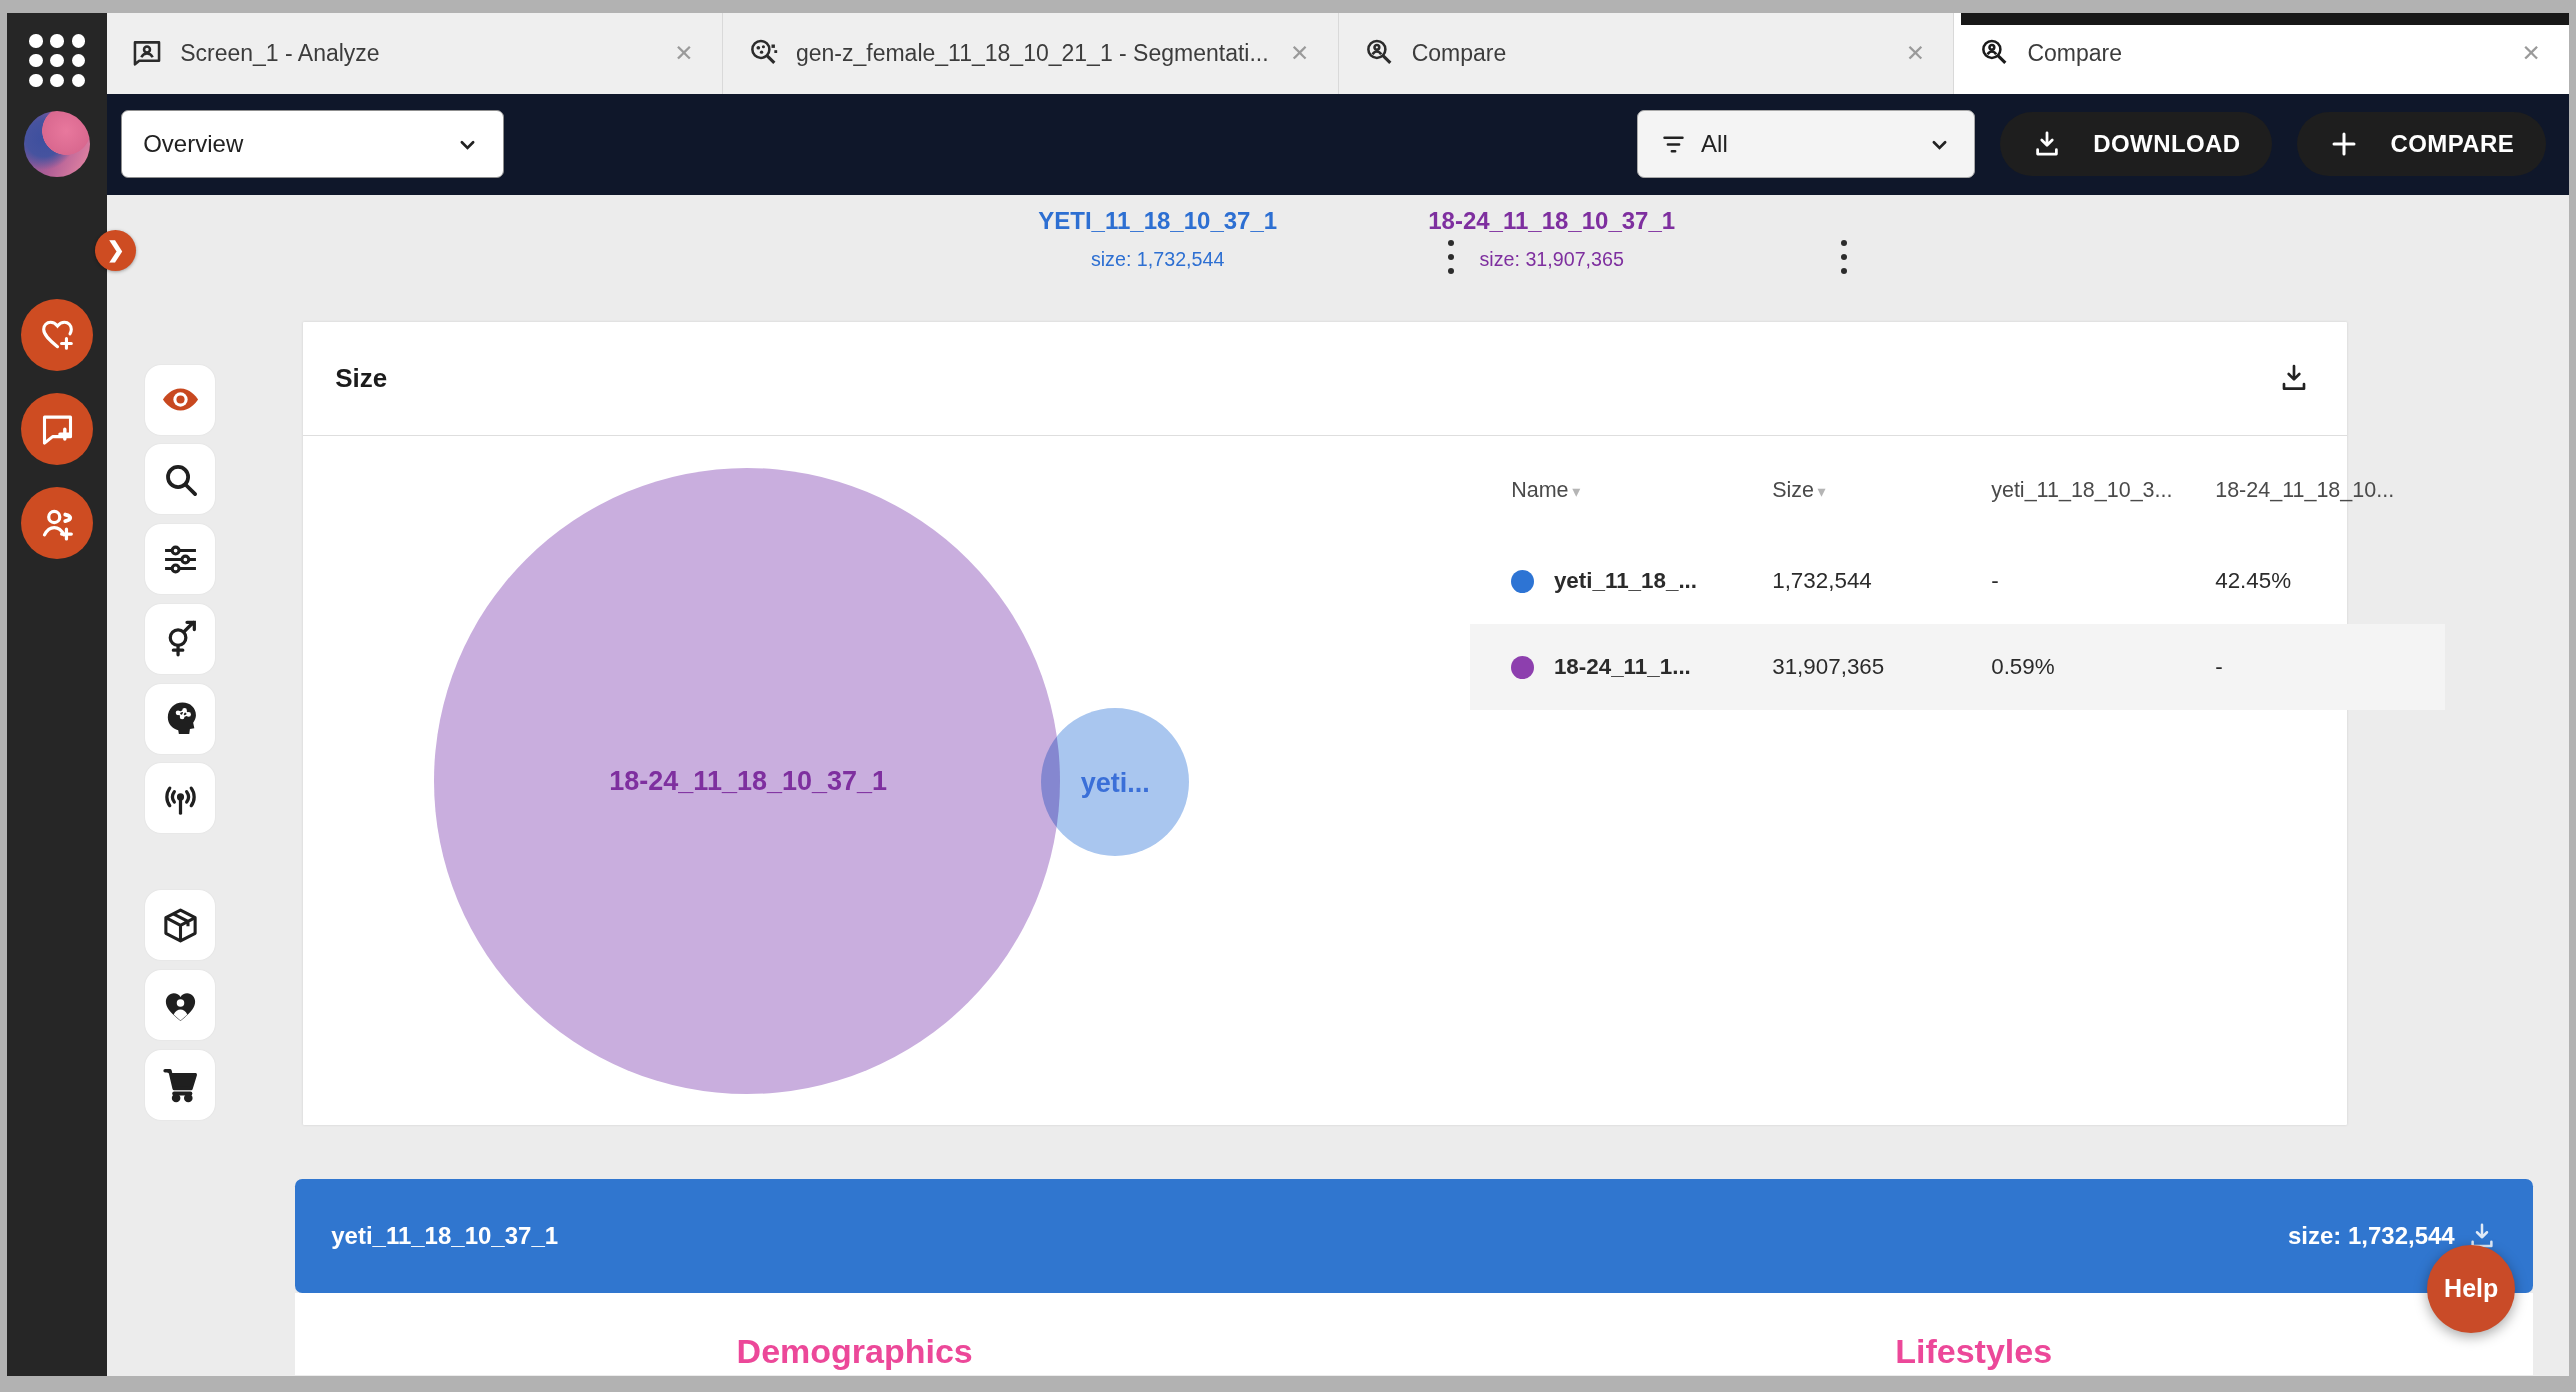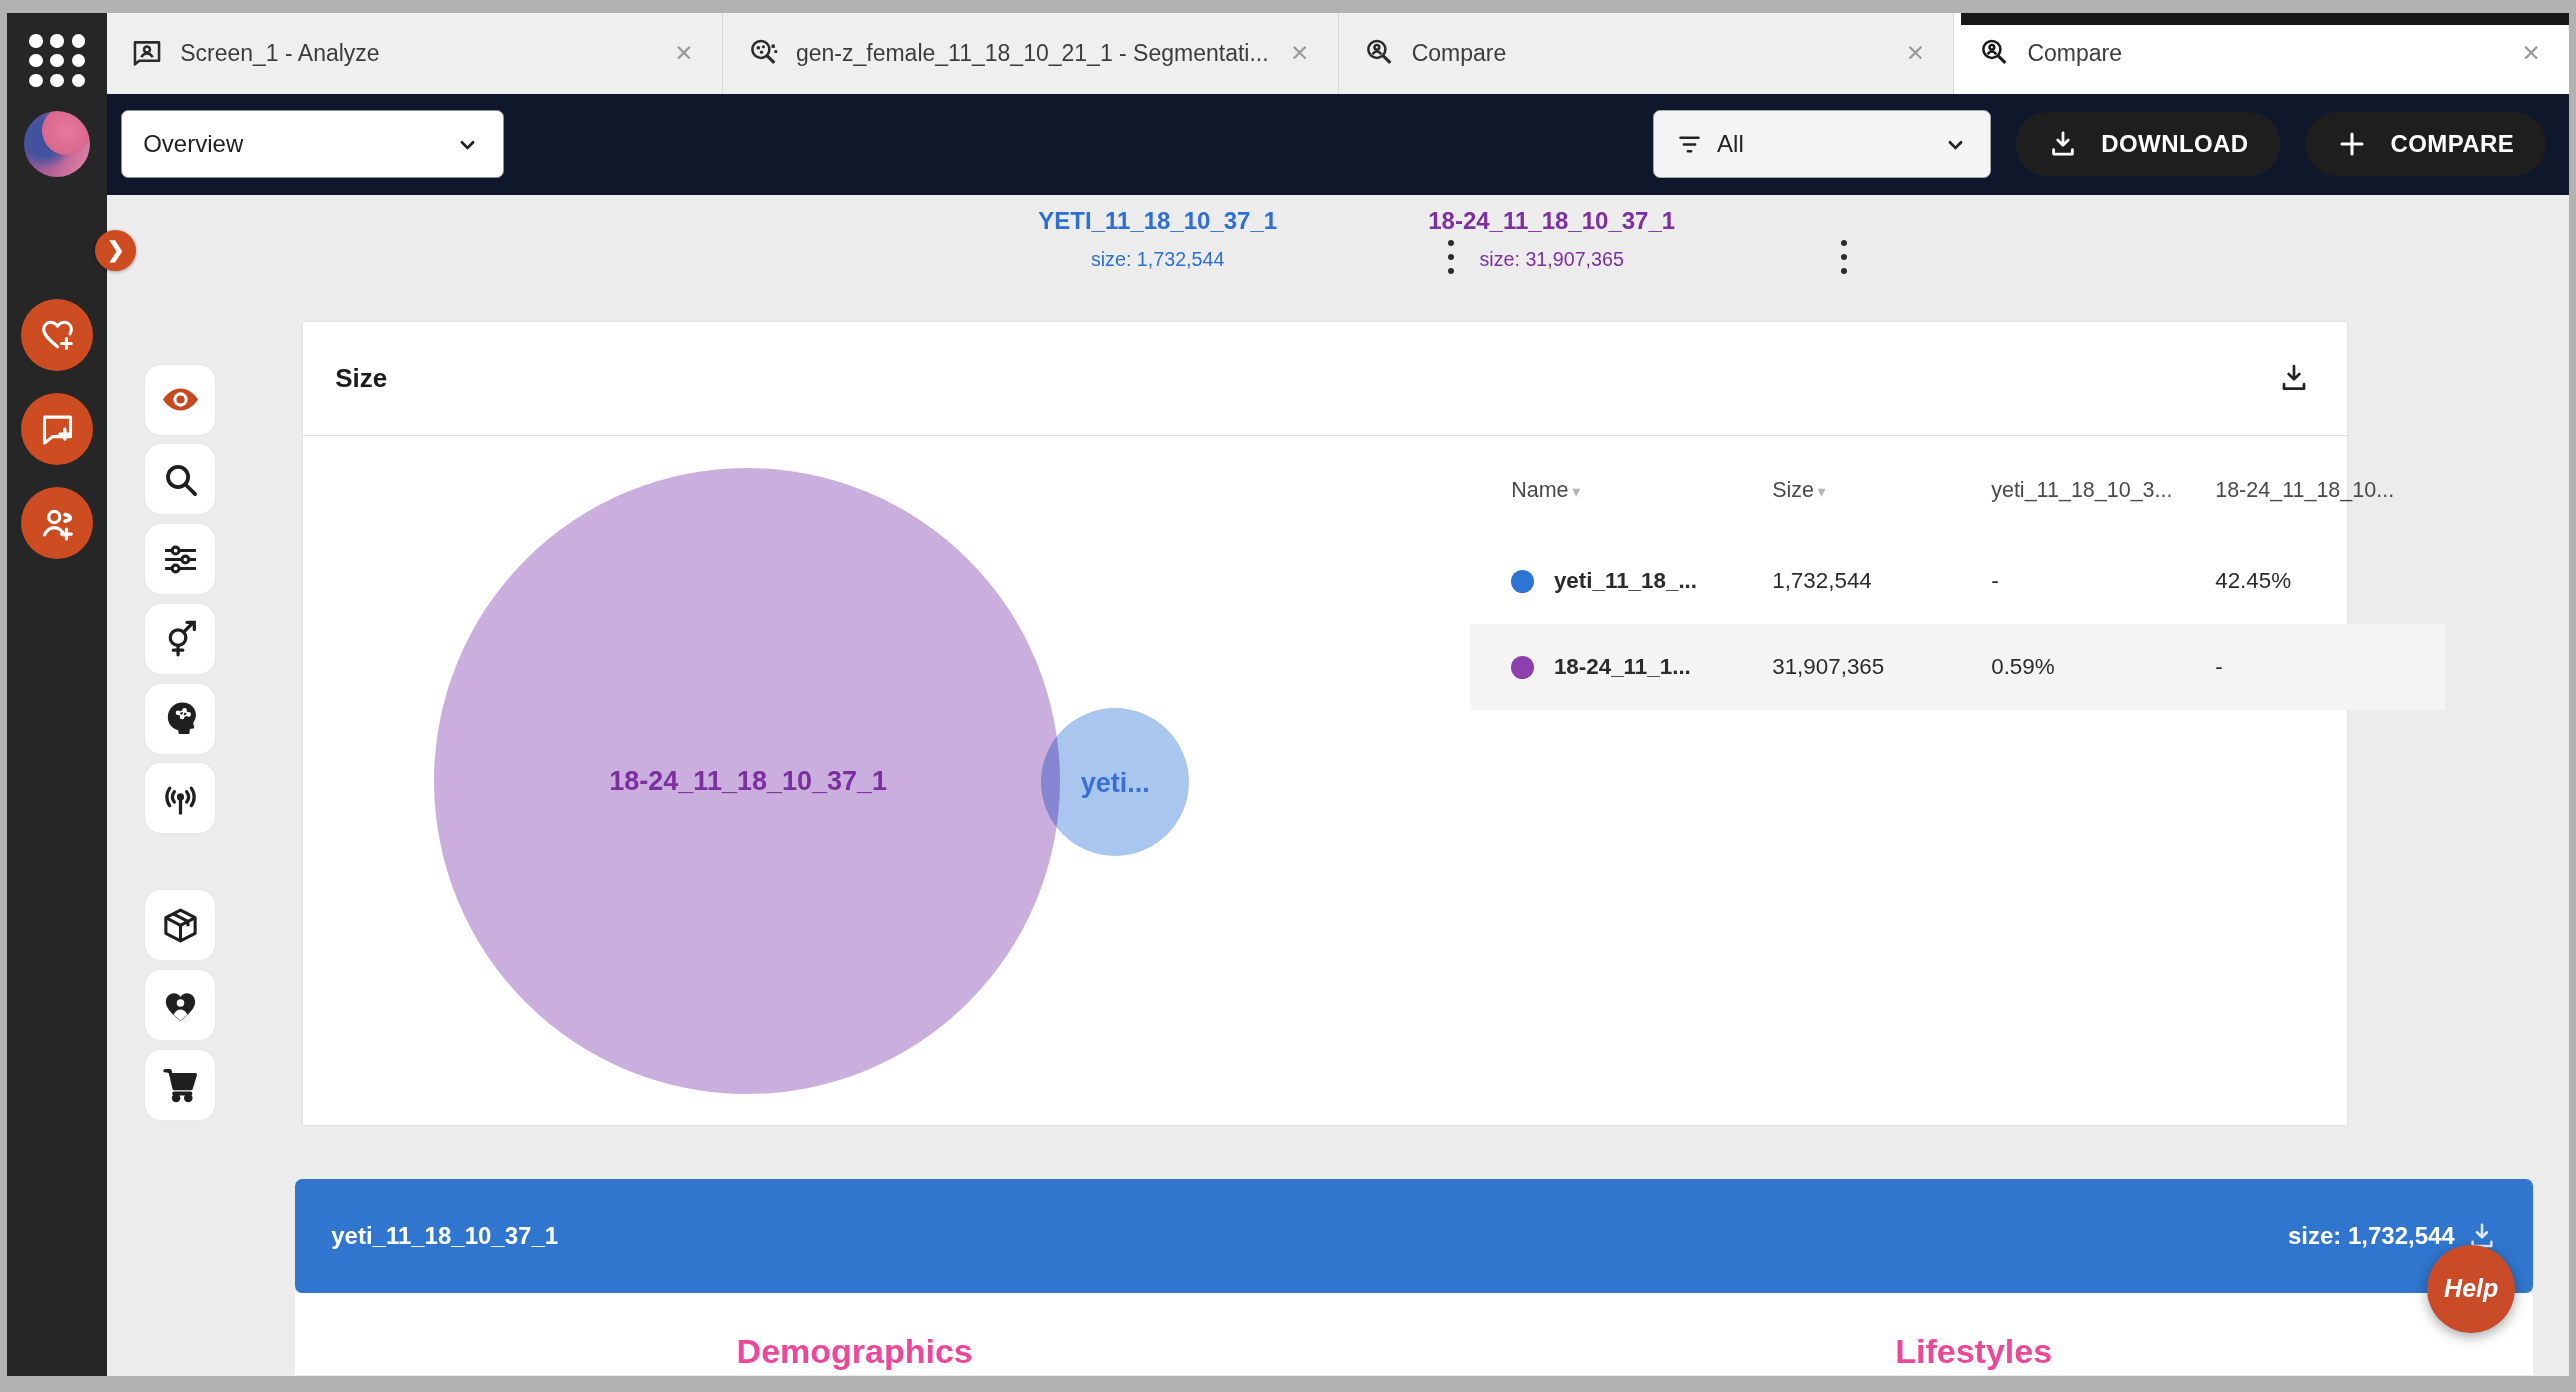--- a/index.html
+++ b/index.html
@@ -54,21 +54,21 @@
              border-bottom:0.9px solid #d6d6d6; }
   .select { height:68px; border:0.9px solid #8f8f8f; border-radius:7.2px; background:#fff;
             display:flex; align-items:center; padding:0 21.5px; font-size:24px; color:#222;
             cursor:pointer; }
   .select .chev { margin-left:auto; }
   .view-select { width:383px; margin-left:21.5px; }
   .filter-select { width:338px; background:#f4f4f4; border-color:#a9a9a9; gap:14.3px; }
   .toolbar-right { margin-left:auto; display:flex; align-items:center; gap:25px;
                    margin-right:23px; }
   .dark-btn { height:64px; border-radius:32px; background:#1e1e1e; color:#fff;
-              display:flex; align-items:center; gap:23px; padding:0 32px;
+              display:flex; align-items:center; gap:31px; padding:0 32px;
               font-size:24px; font-weight:bold; letter-spacing:0.4px; cursor:pointer;
               border:none; }
   .dark-btn svg { width:30px; height:30px; }
 
   
   .content { position:absolute; left:100px; top:182px; right:0; bottom:0; background:#ececec; }
 
   
   .aud-header { position:absolute; left:0; top:12.5px; width:100%; height:98px; }
   .aud-block { position:absolute; width:429px; text-align:center; cursor:default; }
@@ -131,21 +131,21 @@
   
   .sections { position:absolute; left:188px; top:1098px; width:2238px; height:82px;
               background:#fff; display:flex; }
   .sections > div { flex:1; display:flex; align-items:flex-end; justify-content:center;
               font-size:34px; font-weight:bold; color:#ec4899; padding-bottom:3.6px; }
 
   
   .help-fab { position:absolute; left:2320px; top:1050px; width:88px; height:88px;
               border-radius:50%; background:#c94b28; color:#fff; display:flex;
               align-items:center; justify-content:center; font-size:25px; font-weight:bold;
-              box-shadow:0 3.6px 12.5px rgba(0,0,0,.35); cursor:pointer; z-index:40;font-style:italic; }
+              box-shadow:0 3.6px 12.5px rgba(0,0,0,.35); cursor:pointer; z-index:40; }
 </style>
 </head>
 <body>
 
 <div id="app">
 
   <div class="sidebar">
     <div class="apps-btn">
       <i></i>
         <i></i>

